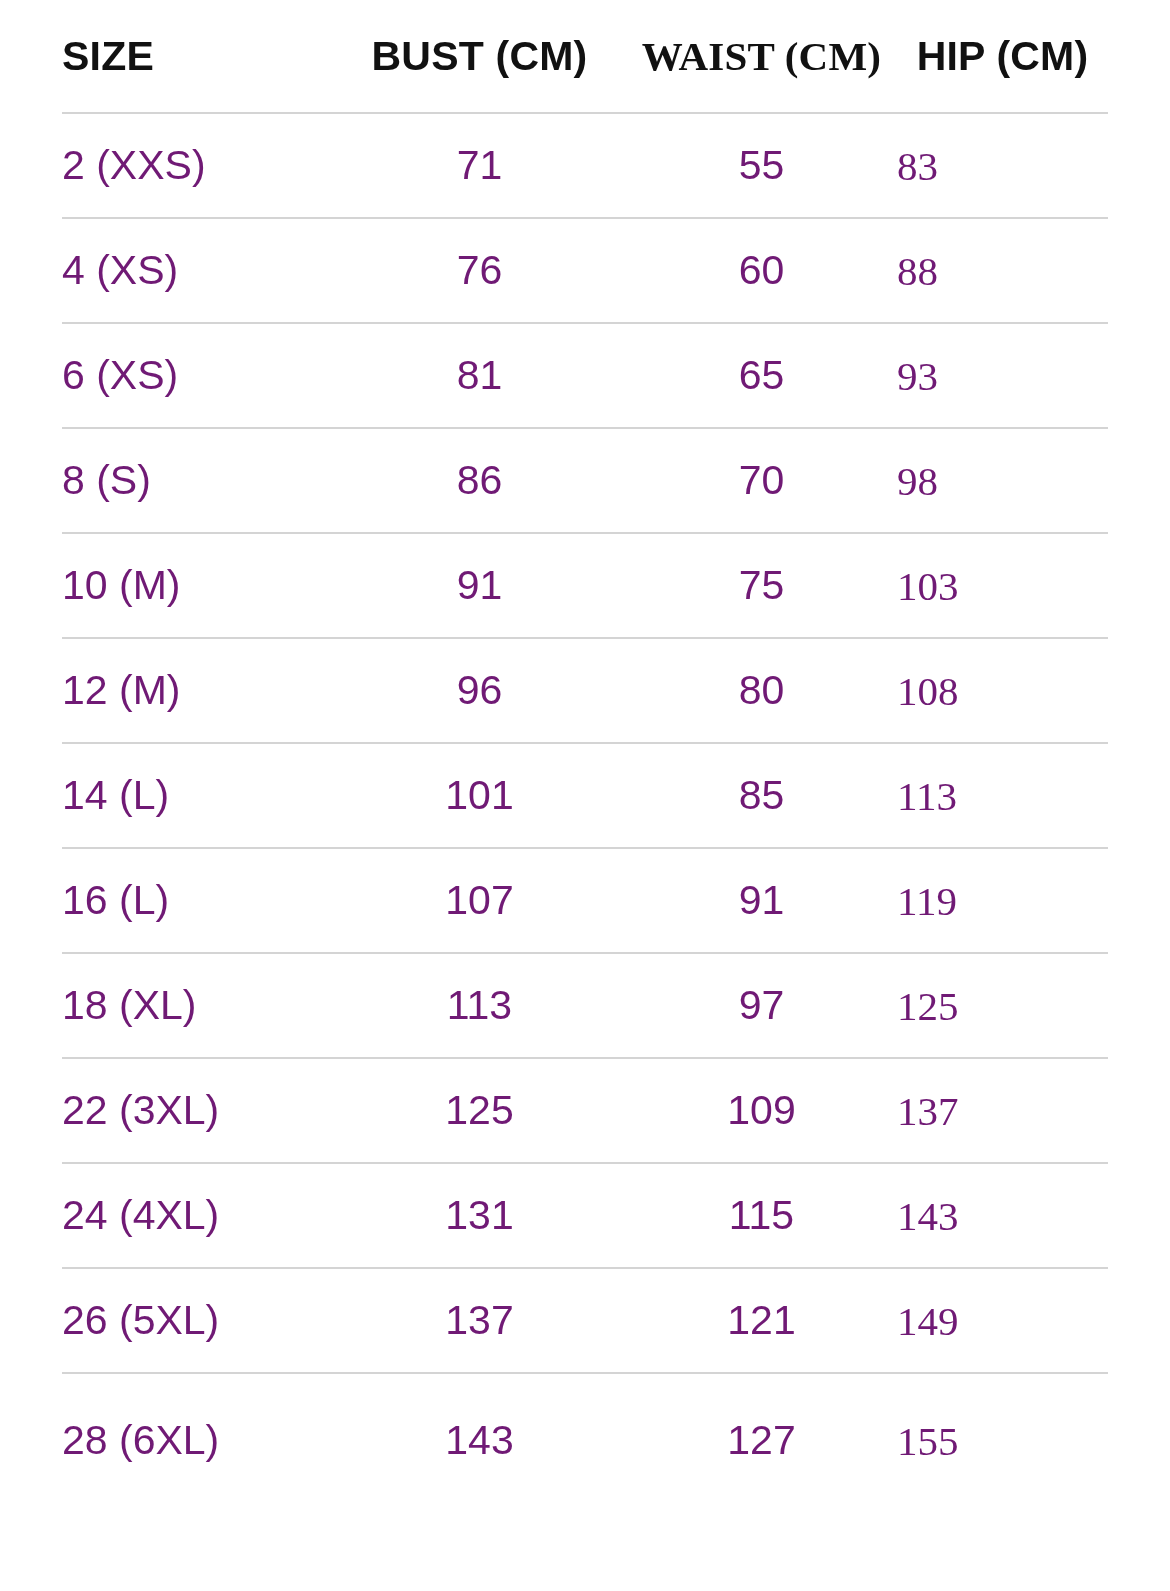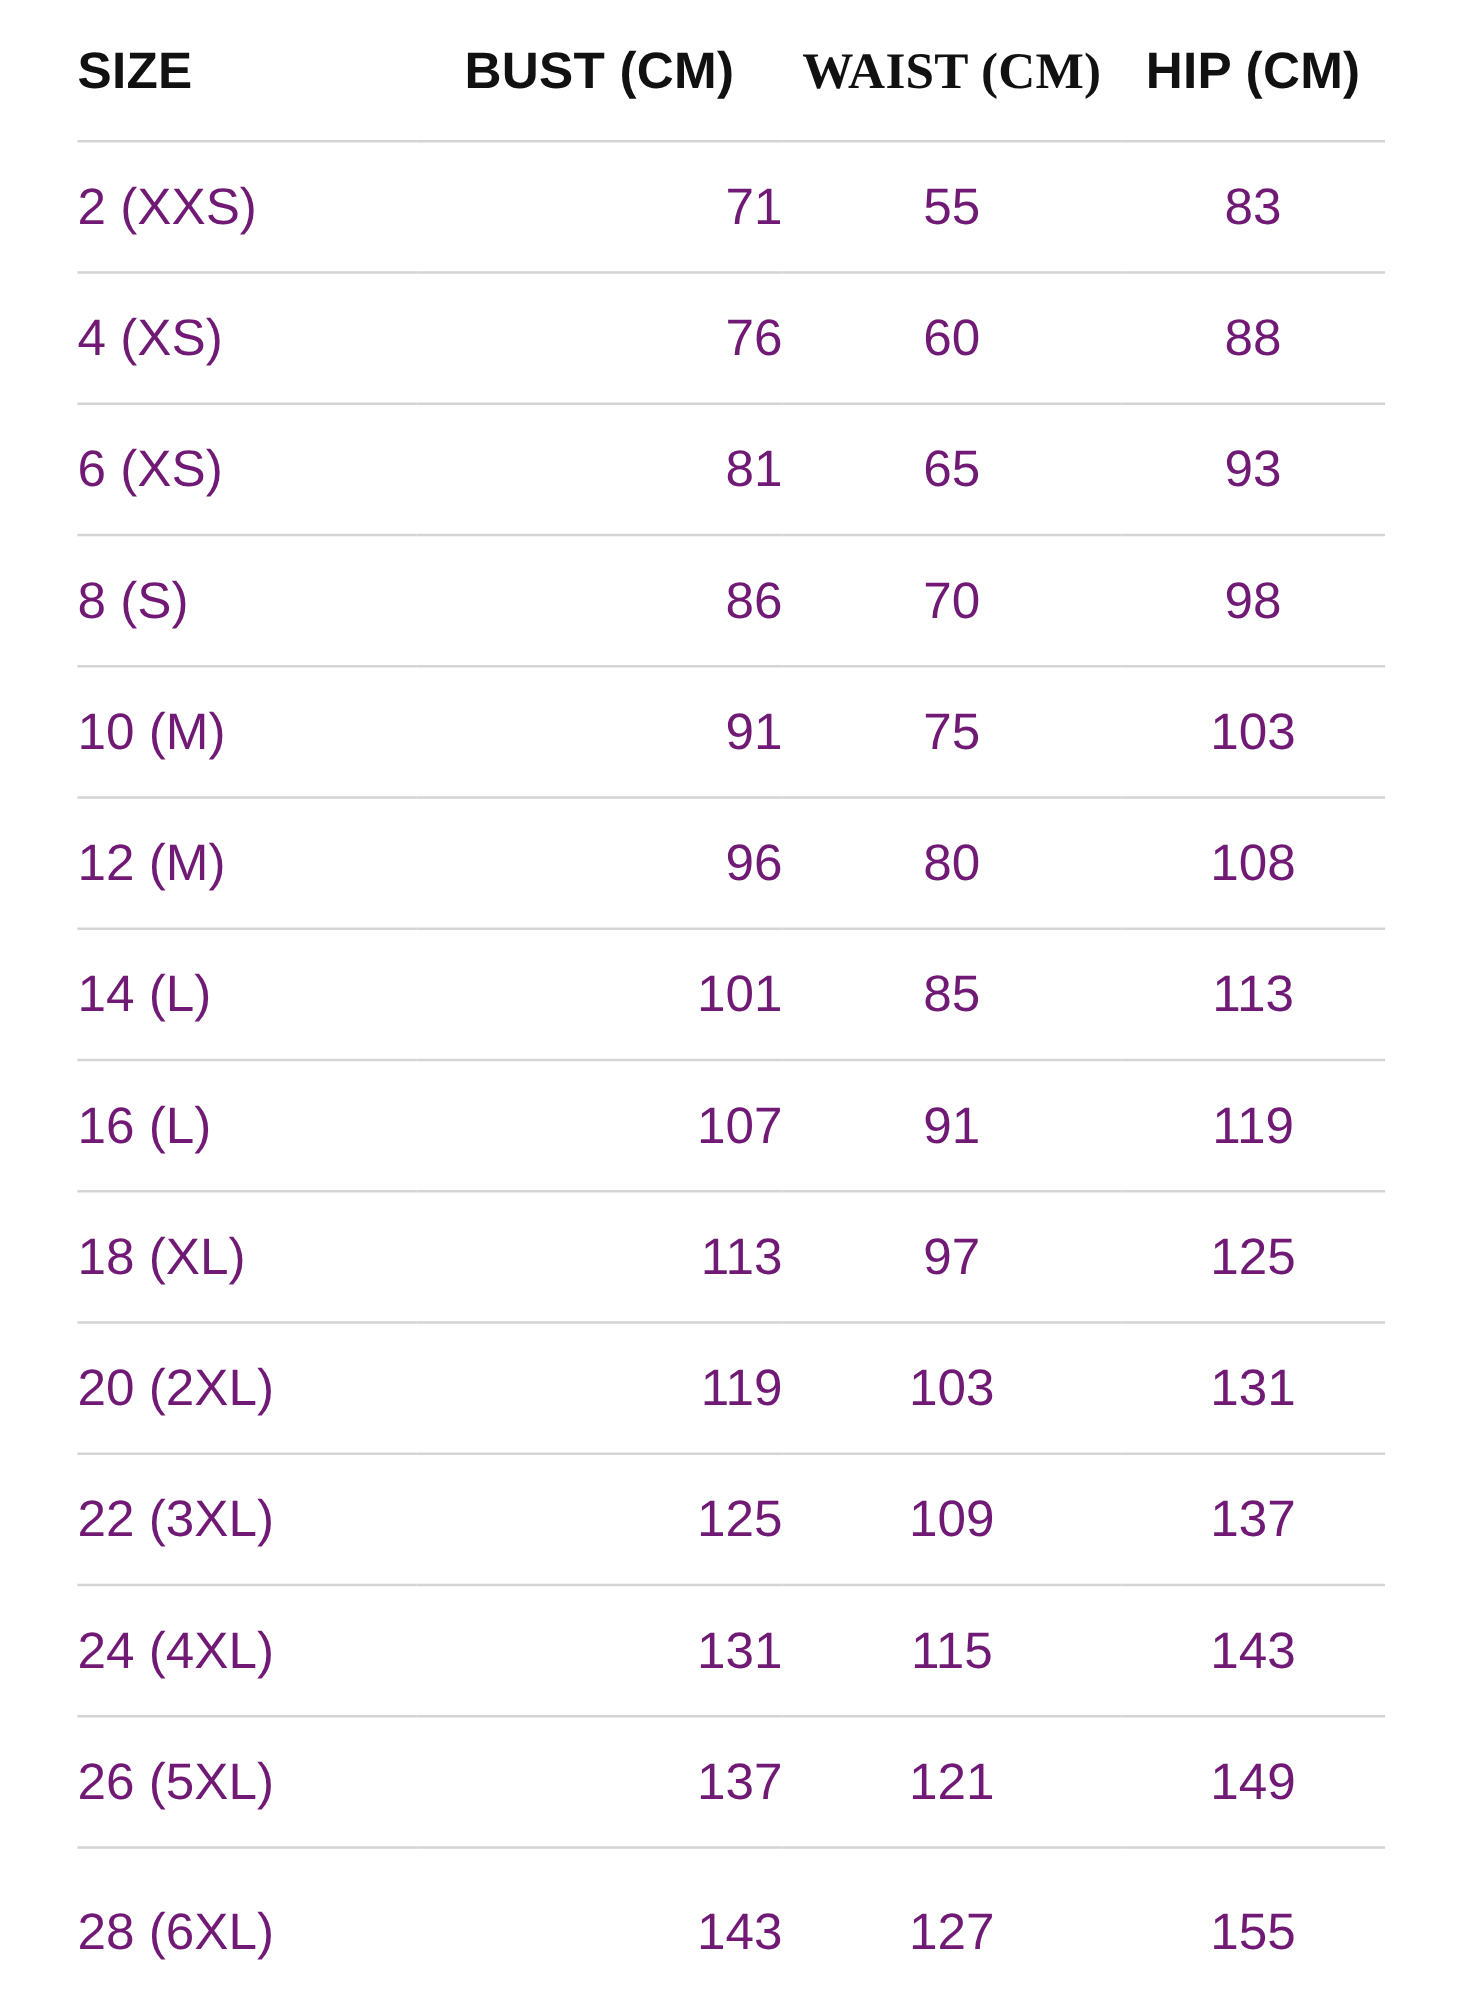--- a/index.html
+++ b/index.html
@@ -55,23 +55,23 @@
     font-size: 41px;
     font-weight: normal;
     color: #701a75;
     padding: 0;
     height: 103px;
     vertical-align: middle;
     border-top: 2px solid #d4d4d4;
     white-space: nowrap;
   }
   tbody td.cell-size  { text-align: left; }
-  tbody td.cell-bust  { text-align: right; }
+  tbody td.cell-bust  { text-align: center; }
   tbody td.cell-waist { text-align: center; }
-  tbody td.cell-hip   { text-align: center; }
+  tbody td.cell-hip   { text-align: left; font-family: Liberation Serif, serif; }
 
   tbody tr:last-child td { height: 133px; }
 </style>
 </head>
 <body>
 
 <div class="size-chart">
   <table class="size-table">
     <colgroup>
       <col class="col-size">
@@ -136,26 +136,20 @@
           <td class="cell-waist">91</td>
           <td class="cell-hip">119</td>
         </tr>
         <tr>
           <td class="cell-size">18 (XL)</td>
           <td class="cell-bust">113</td>
           <td class="cell-waist">97</td>
           <td class="cell-hip">125</td>
         </tr>
         <tr>
-          <td class="cell-size">20 (2XL)</td>
-          <td class="cell-bust">119</td>
-          <td class="cell-waist">103</td>
-          <td class="cell-hip">131</td>
-        </tr>
-        <tr>
           <td class="cell-size">22 (3XL)</td>
           <td class="cell-bust">125</td>
           <td class="cell-waist">109</td>
           <td class="cell-hip">137</td>
         </tr>
         <tr>
           <td class="cell-size">24 (4XL)</td>
           <td class="cell-bust">131</td>
           <td class="cell-waist">115</td>
           <td class="cell-hip">143</td>

